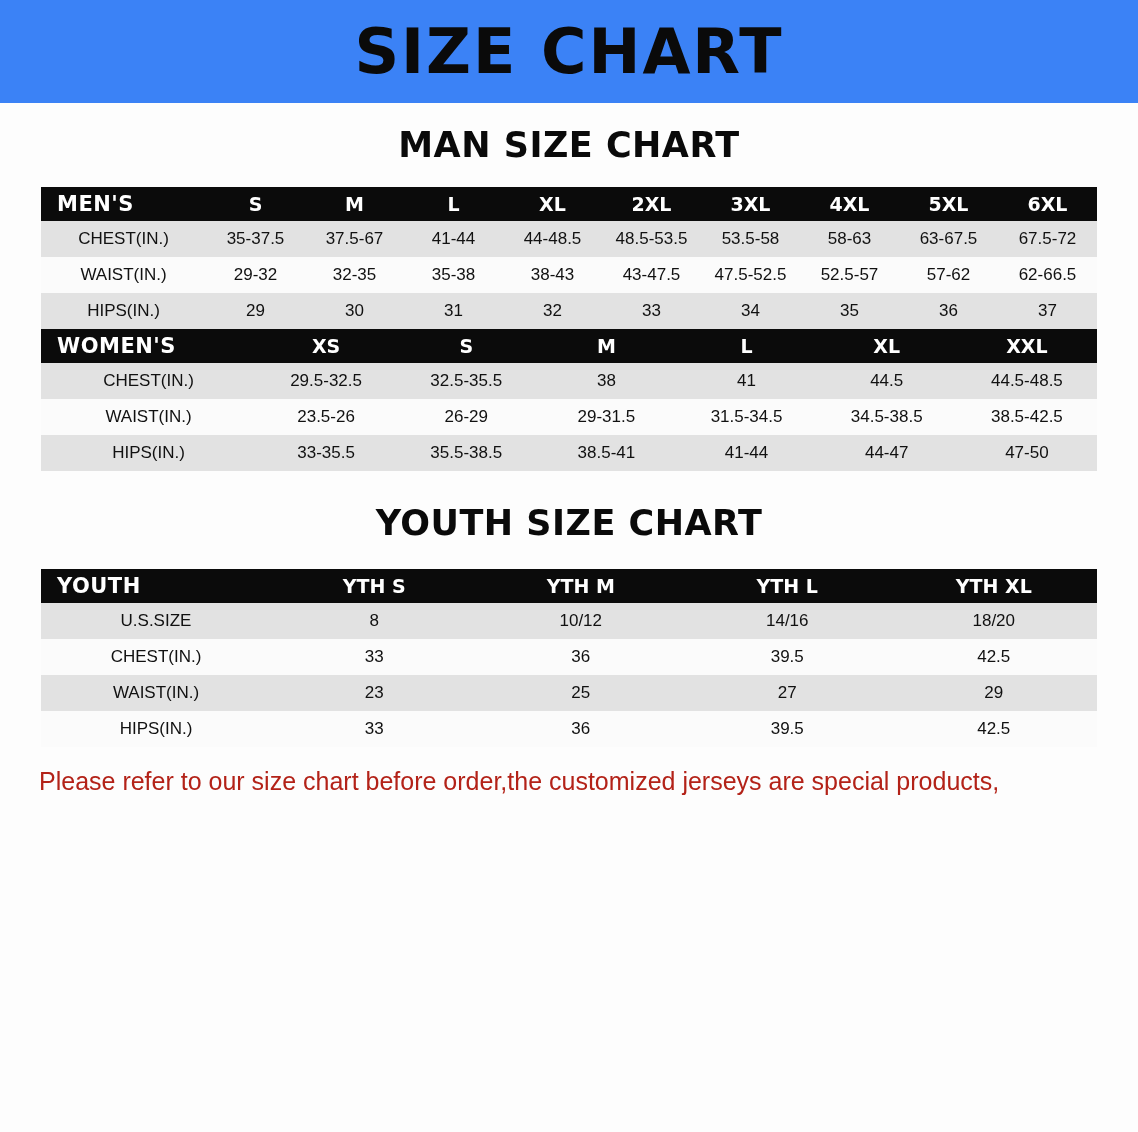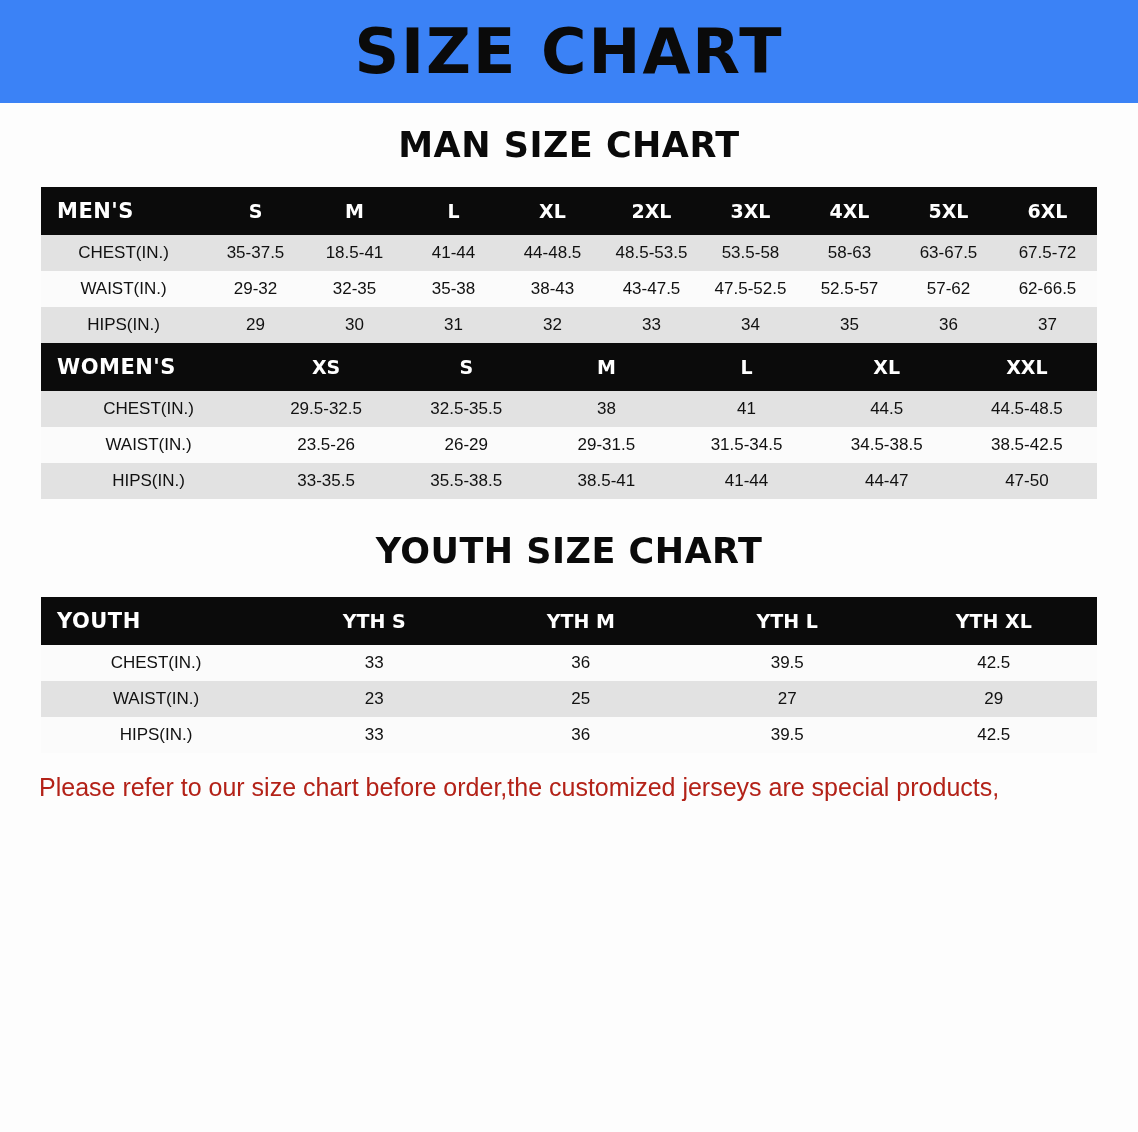--- a/index.html
+++ b/index.html
@@ -61,21 +61,21 @@
     width: 100%;
     border-collapse: collapse;
     table-layout: fixed;
   }
   table.size-table thead th {
     background: #0b0b0b;
     color: #ffffff;
     font-family: "DejaVu Sans", sans-serif;
     font-weight: bold;
     font-size: 19px;
-    padding: 12px 0;
+    padding: 5px 0;
     text-align: center;
   }
   table.size-table thead th.lead {
     text-align: left;
     padding-left: 16px;
     font-size: 21px;
     letter-spacing: 0.5px;
   }
   table.size-table tbody td {
     font-size: 17px;
@@ -151,21 +151,21 @@
           <th>3XL</th>
           <th>4XL</th>
           <th>5XL</th>
           <th>6XL</th>
         </tr>
       </thead>
       <tbody>
         <tr class="row-a">
           <td class="lead">CHEST(IN.)</td>
           <td>35-37.5</td>
-          <td>18.5-41</td>
+          <td>37.5-67</td>
           <td>41-44</td>
           <td>44-48.5</td>
           <td>48.5-53.5</td>
           <td>53.5-58</td>
           <td>58-63</td>
           <td>63-67.5</td>
           <td>67.5-72</td>
         </tr>
         <tr class="row-b">
           <td class="lead">WAIST(IN.)</td>
@@ -262,20 +262,27 @@
       <thead>
         <tr>
           <th class="lead">YOUTH</th>
           <th>YTH S</th>
           <th>YTH M</th>
           <th>YTH L</th>
           <th>YTH XL</th>
         </tr>
       </thead>
       <tbody>
+        <tr class="row-a">
+          <td class="lead">U.S.SIZE</td>
+          <td>8</td>
+          <td>10/12</td>
+          <td>14/16</td>
+          <td>18/20</td>
+        </tr>
         <tr class="row-b">
           <td class="lead">CHEST(IN.)</td>
           <td>33</td>
           <td>36</td>
           <td>39.5</td>
           <td>42.5</td>
         </tr>
         <tr class="row-a">
           <td class="lead">WAIST(IN.)</td>
           <td>23</td>

